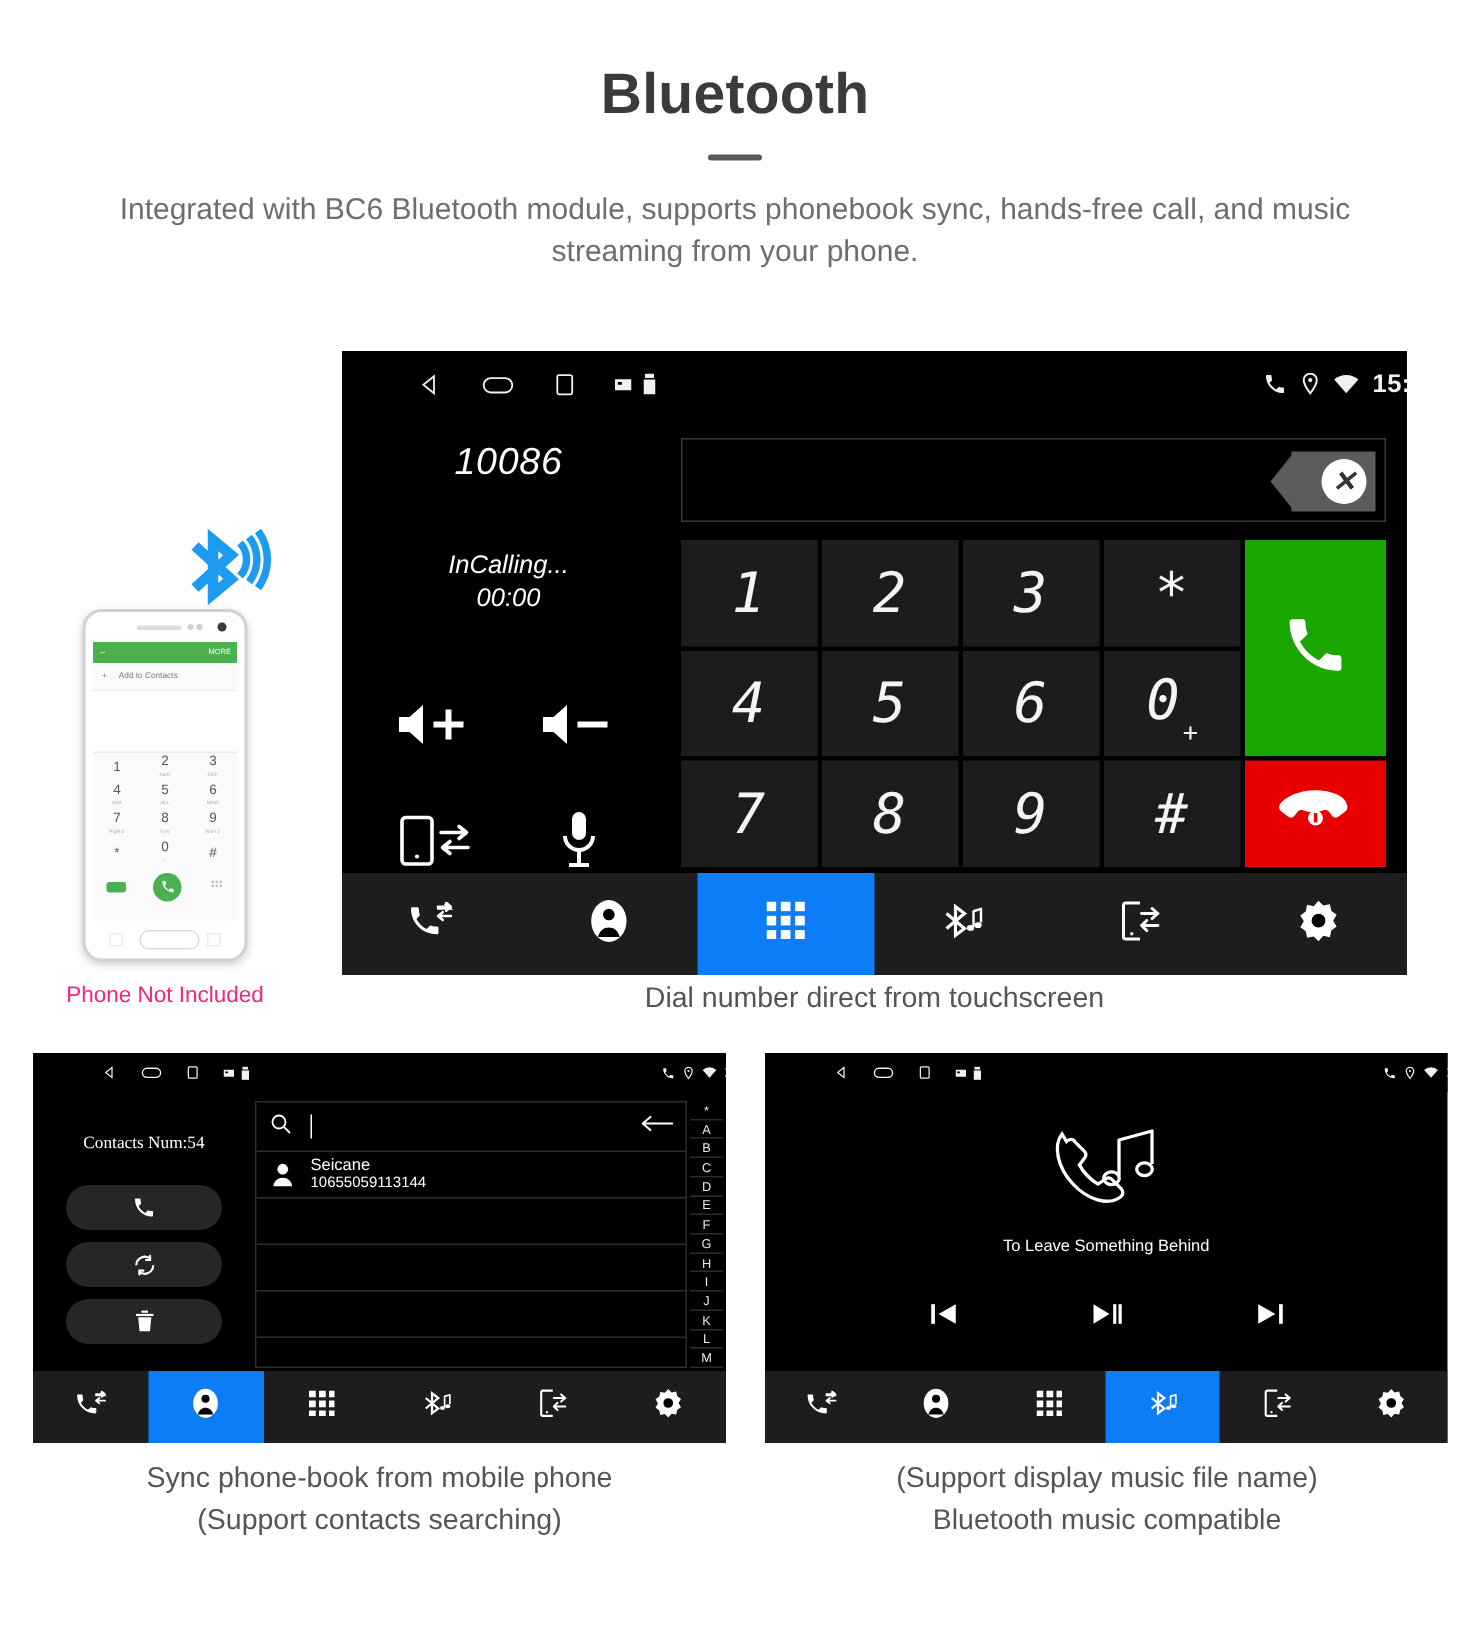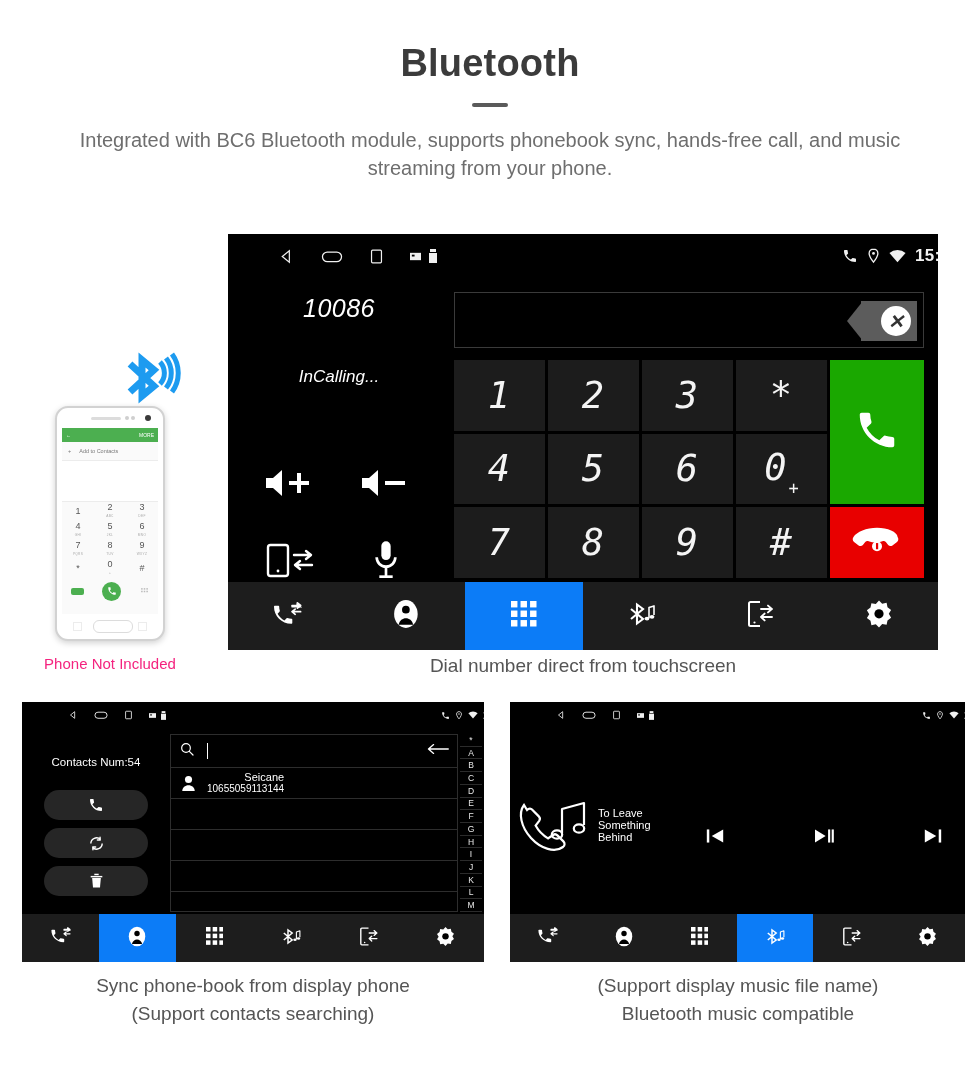--- a/index.html
+++ b/index.html
@@ -140,47 +140,47 @@
   .unit-sm .sb-left .ico{margin-right:16px;}
   .unit-sm .sb-left .ico.tight{margin-right:5px;}
   .unit-sm .sb-right .ico{margin-right:5px;}
   .unit-sm .sb-time{font-size:10px;}
   .unit-sm .navbar{height:48px;background:#1d1d1d;}
 
   
   .ct-body{position:absolute;left:0;top:26px;right:0;bottom:48px;}
   .ct-left{position:absolute;left:0;top:0;width:148px;bottom:0;}
   .ct-count{position:absolute;left:0;top:28px;width:148px;text-align:center;
-    color:#fff;font-size:11.5px;}
+    color:#fff;font-size:11.5px;font-family:Liberation Serif, serif;}
   .ct-btn{
     position:absolute;left:22px;width:104px;height:30px;border-radius:16px;
     background:#262626;display:flex;align-items:center;justify-content:center;color:#fff;
   }
   .ct-btn.b1{top:62px;} .ct-btn.b2{top:100px;} .ct-btn.b3{top:138px;}
 
   .ct-list{position:absolute;left:148px;top:6px;right:26px;bottom:2px;
     border:1px solid #2d2d2d;box-sizing:border-box;}
   .ct-search{height:32px;display:flex;align-items:center;padding:0 8px;
     border-bottom:1px solid #2d2d2d;color:#fff;}
   .ct-caret{width:1px;height:16px;background:#fff;margin-left:12px;}
   .ct-backarrow{margin-left:auto;}
   .ct-row{height:30px;display:flex;align-items:center;padding:0 8px;
     border-bottom:1px solid #2d2d2d;color:#fff;}
   .ct-av{width:18px;height:18px;margin-right:10px;display:flex;align-items:center;justify-content:center;}
-  .ct-name{font-size:11px;line-height:12px;text-align:right;}
+  .ct-name{font-size:11px;line-height:12px;}
   .ct-phone{font-size:10px;line-height:12px;}
   .ct-blank{height:30px;border-bottom:1px solid #2d2d2d;}
   .ct-index{position:absolute;right:2px;top:6px;width:22px;bottom:2px;
     display:flex;flex-direction:column;}
   .ct-index span{flex:1;display:flex;align-items:center;justify-content:center;
     color:#e8e8e8;font-size:8.5px;border-bottom:1px solid #2b2b2b;}
 
   
   .mu-body{position:absolute;left:0;top:26px;right:0;bottom:48px;
-    display:flex;flex-direction:row;align-items:center;}
+    display:flex;flex-direction:column;align-items:center;}
   .mu-art{margin-top:14px;}
   .mu-title{margin-top:8px;color:#fff;font-size:11px;}
   .mu-ctrls{margin-top:30px;width:100%;display:flex;justify-content:center;gap:88px;color:#fff;}
   .mu-btn{display:flex;align-items:center;justify-content:center;}
 
   
   #phone{position:absolute;left:55px;top:406px;width:110px;height:235px;}
   .ph-body{
     position:absolute;left:0;top:0;width:110px;height:235px;
     border:2px solid #d2d2d2;border-radius:13px;background:#fff;
@@ -377,20 +377,21 @@
           </svg>
         </span>
         <span class="sb-time">15:46</span>
       </div>
     </div>
 
     <div class="dial-body">
 
       <div class="caller-num">10086</div>
       <div class="call-state">InCalling...</div>
+      <div class="call-timer">00:00</div>
 
       <div class="ctrl c-volup">
         <svg width="52" height="32" viewBox="0 0 52 32" fill="#fff">
           <path d="M2 11h7l9-8v26l-9-8H2z"></path>
           <rect x="25" y="14" width="20" height="4"></rect>
             <rect x="33" y="6" width="4" height="20"></rect>
         </svg>
       </div>
       <div class="ctrl c-voldn">
         <svg width="52" height="32" viewBox="0 0 52 32" fill="#fff">
@@ -715,21 +716,21 @@
           <span><svg width="21" height="21" viewBox="0 0 30 30" fill="#fff">
       <path d="M15 1.5l3.2 3.2 4.4-.9.9 4.4 3.6 2.7-2.3 3.9 2.3 3.9-3.6 2.7-.9 4.4-4.4-.9L15 28.5l-3.2-3.2-4.4.9-.9-4.4-3.6-2.7 2.3-3.9-2.3-3.9 3.6-2.7.9-4.4 4.4.9z"></path>
       <circle cx="15" cy="14.8" r="4.6" fill="#000"></circle>
     </svg></span>
         </div>
       </div>
 
   </div>
 
   <div class="cap" id="cap-contacts">
-    <div>Sync phone-book from display phone</div>
+    <div>Sync phone-book from mobile phone</div>
     <div>(Support contacts searching)</div>
   </div>
 
   <div class="unit unit-sm" id="unit-music">
     <div class="statusbar">
       <div class="sb-left">
         <span class="ico">
           <svg width="10" height="10" viewBox="0 0 24 24" fill="none" stroke="#f0f0f0" stroke-width="2">
               <path d="M16 4 L6 12 L16 20 Z"></path>
             </svg>

